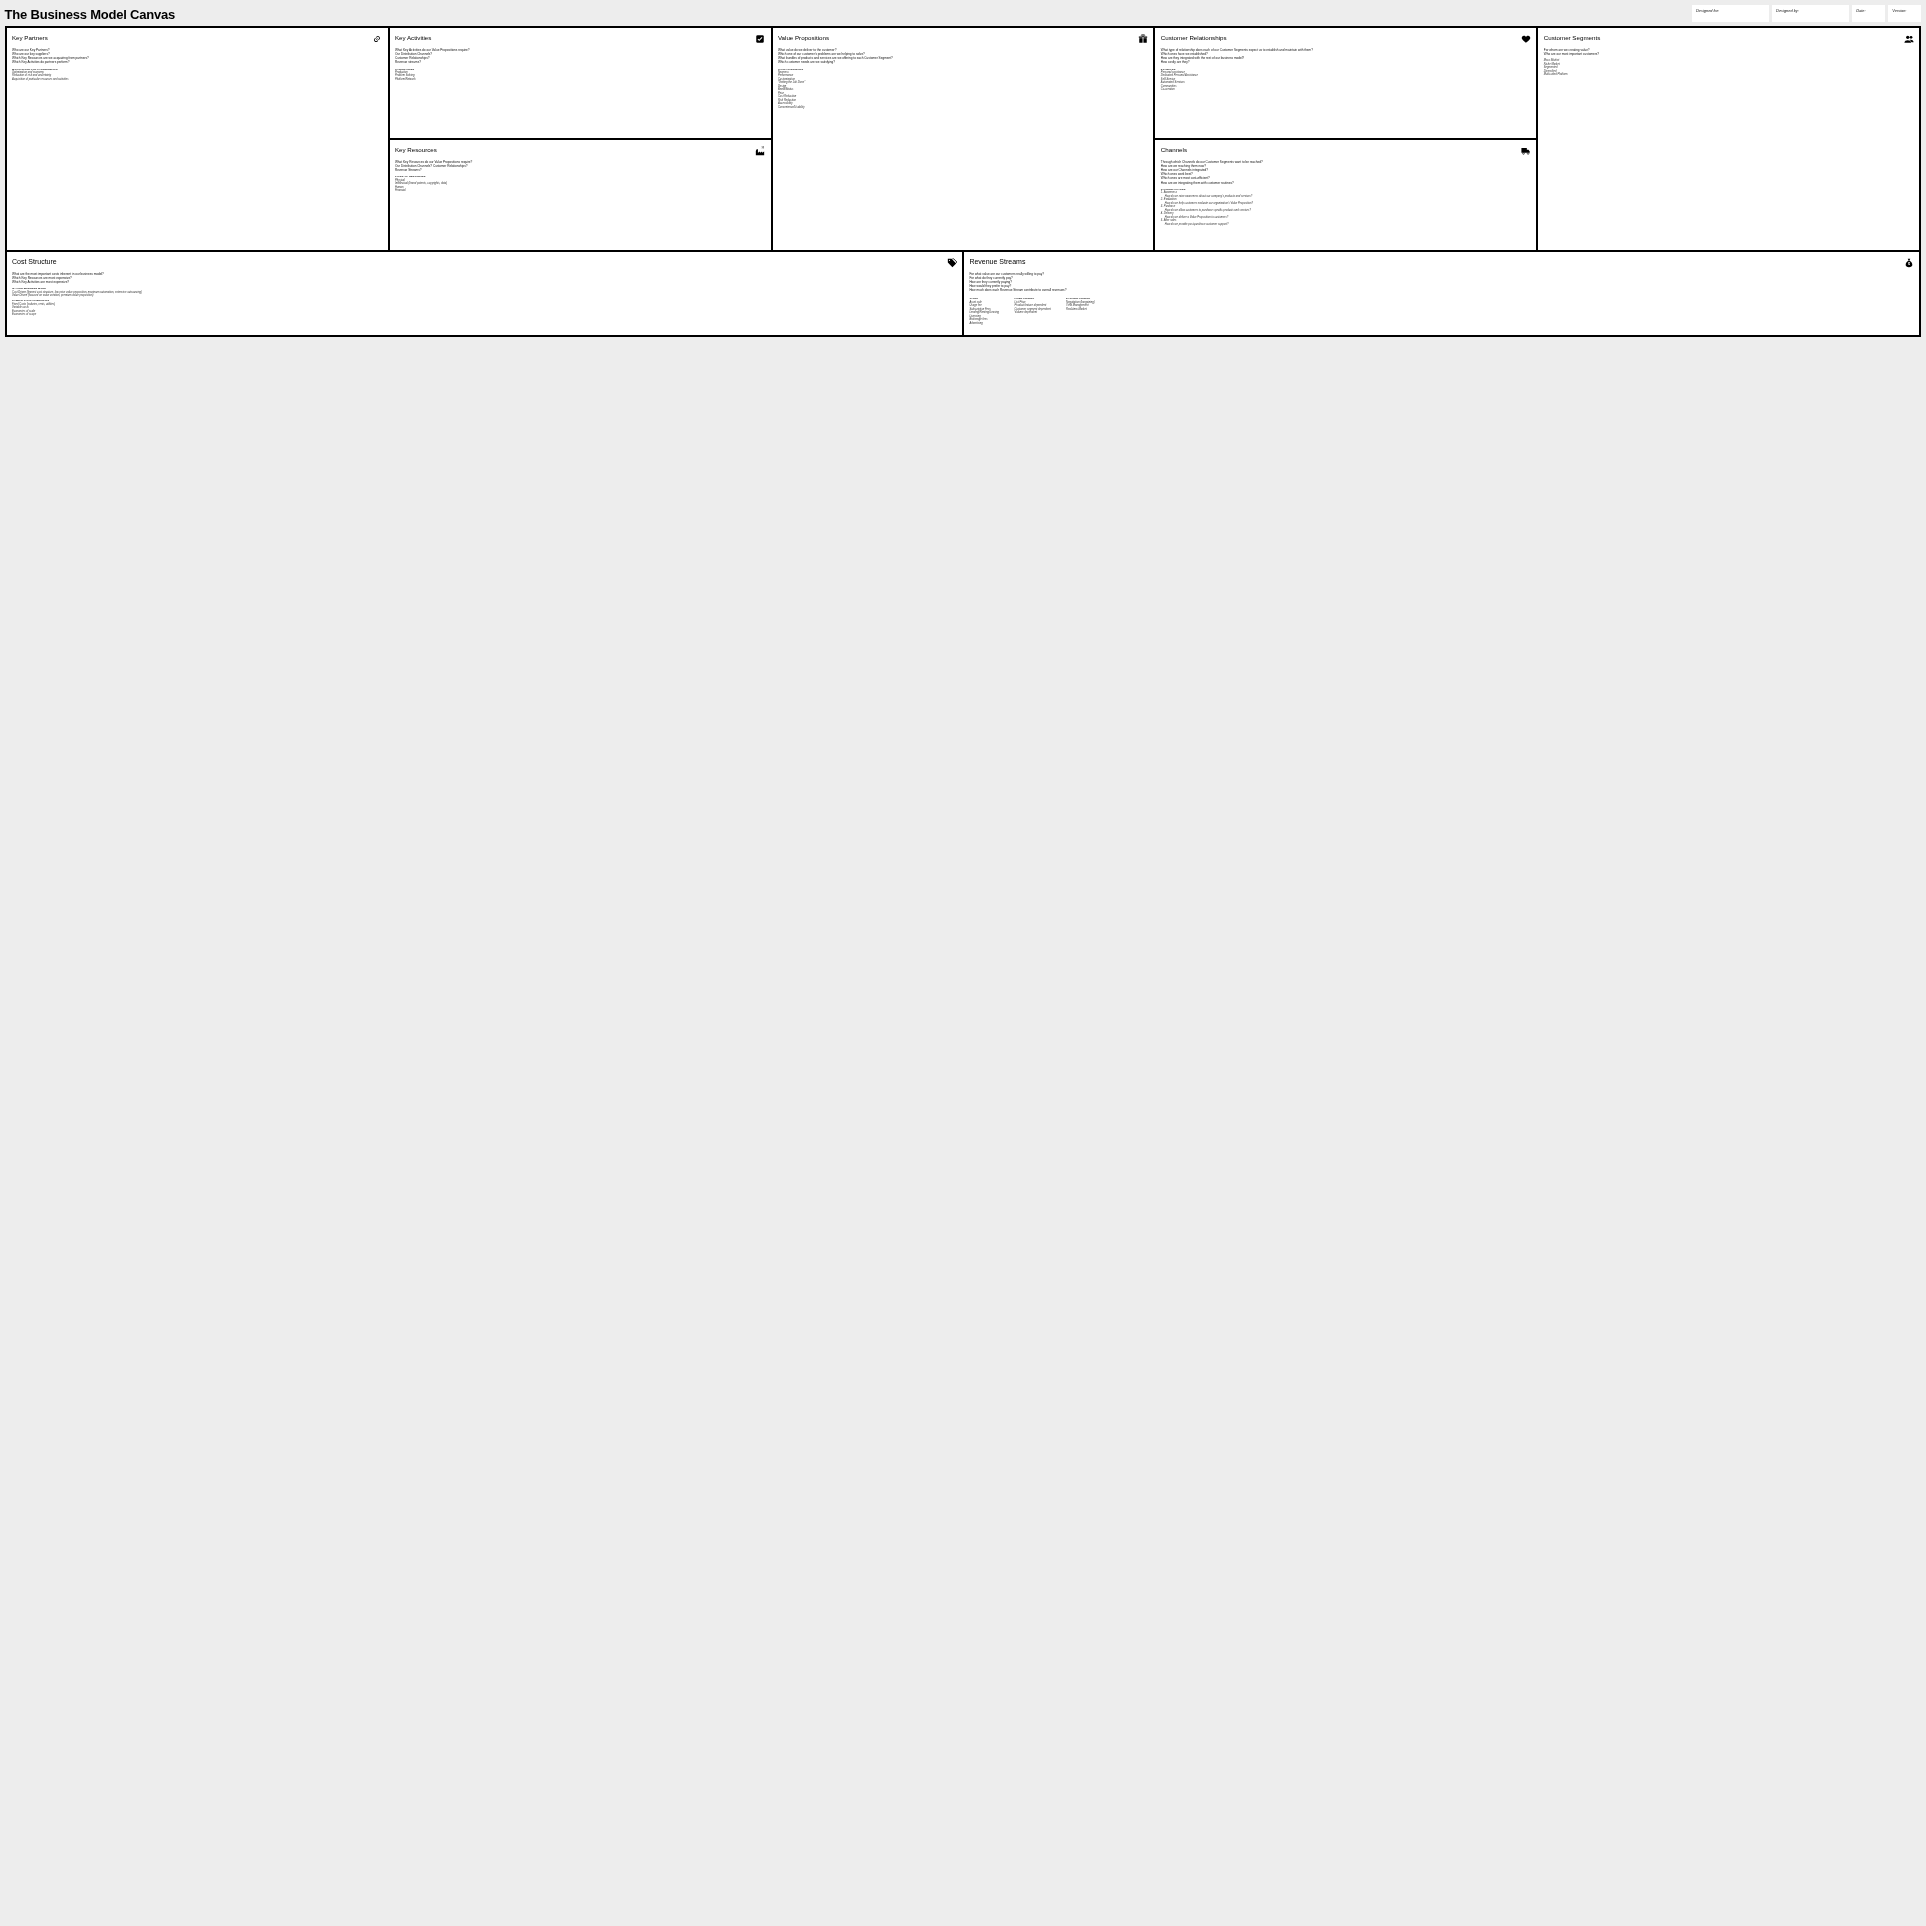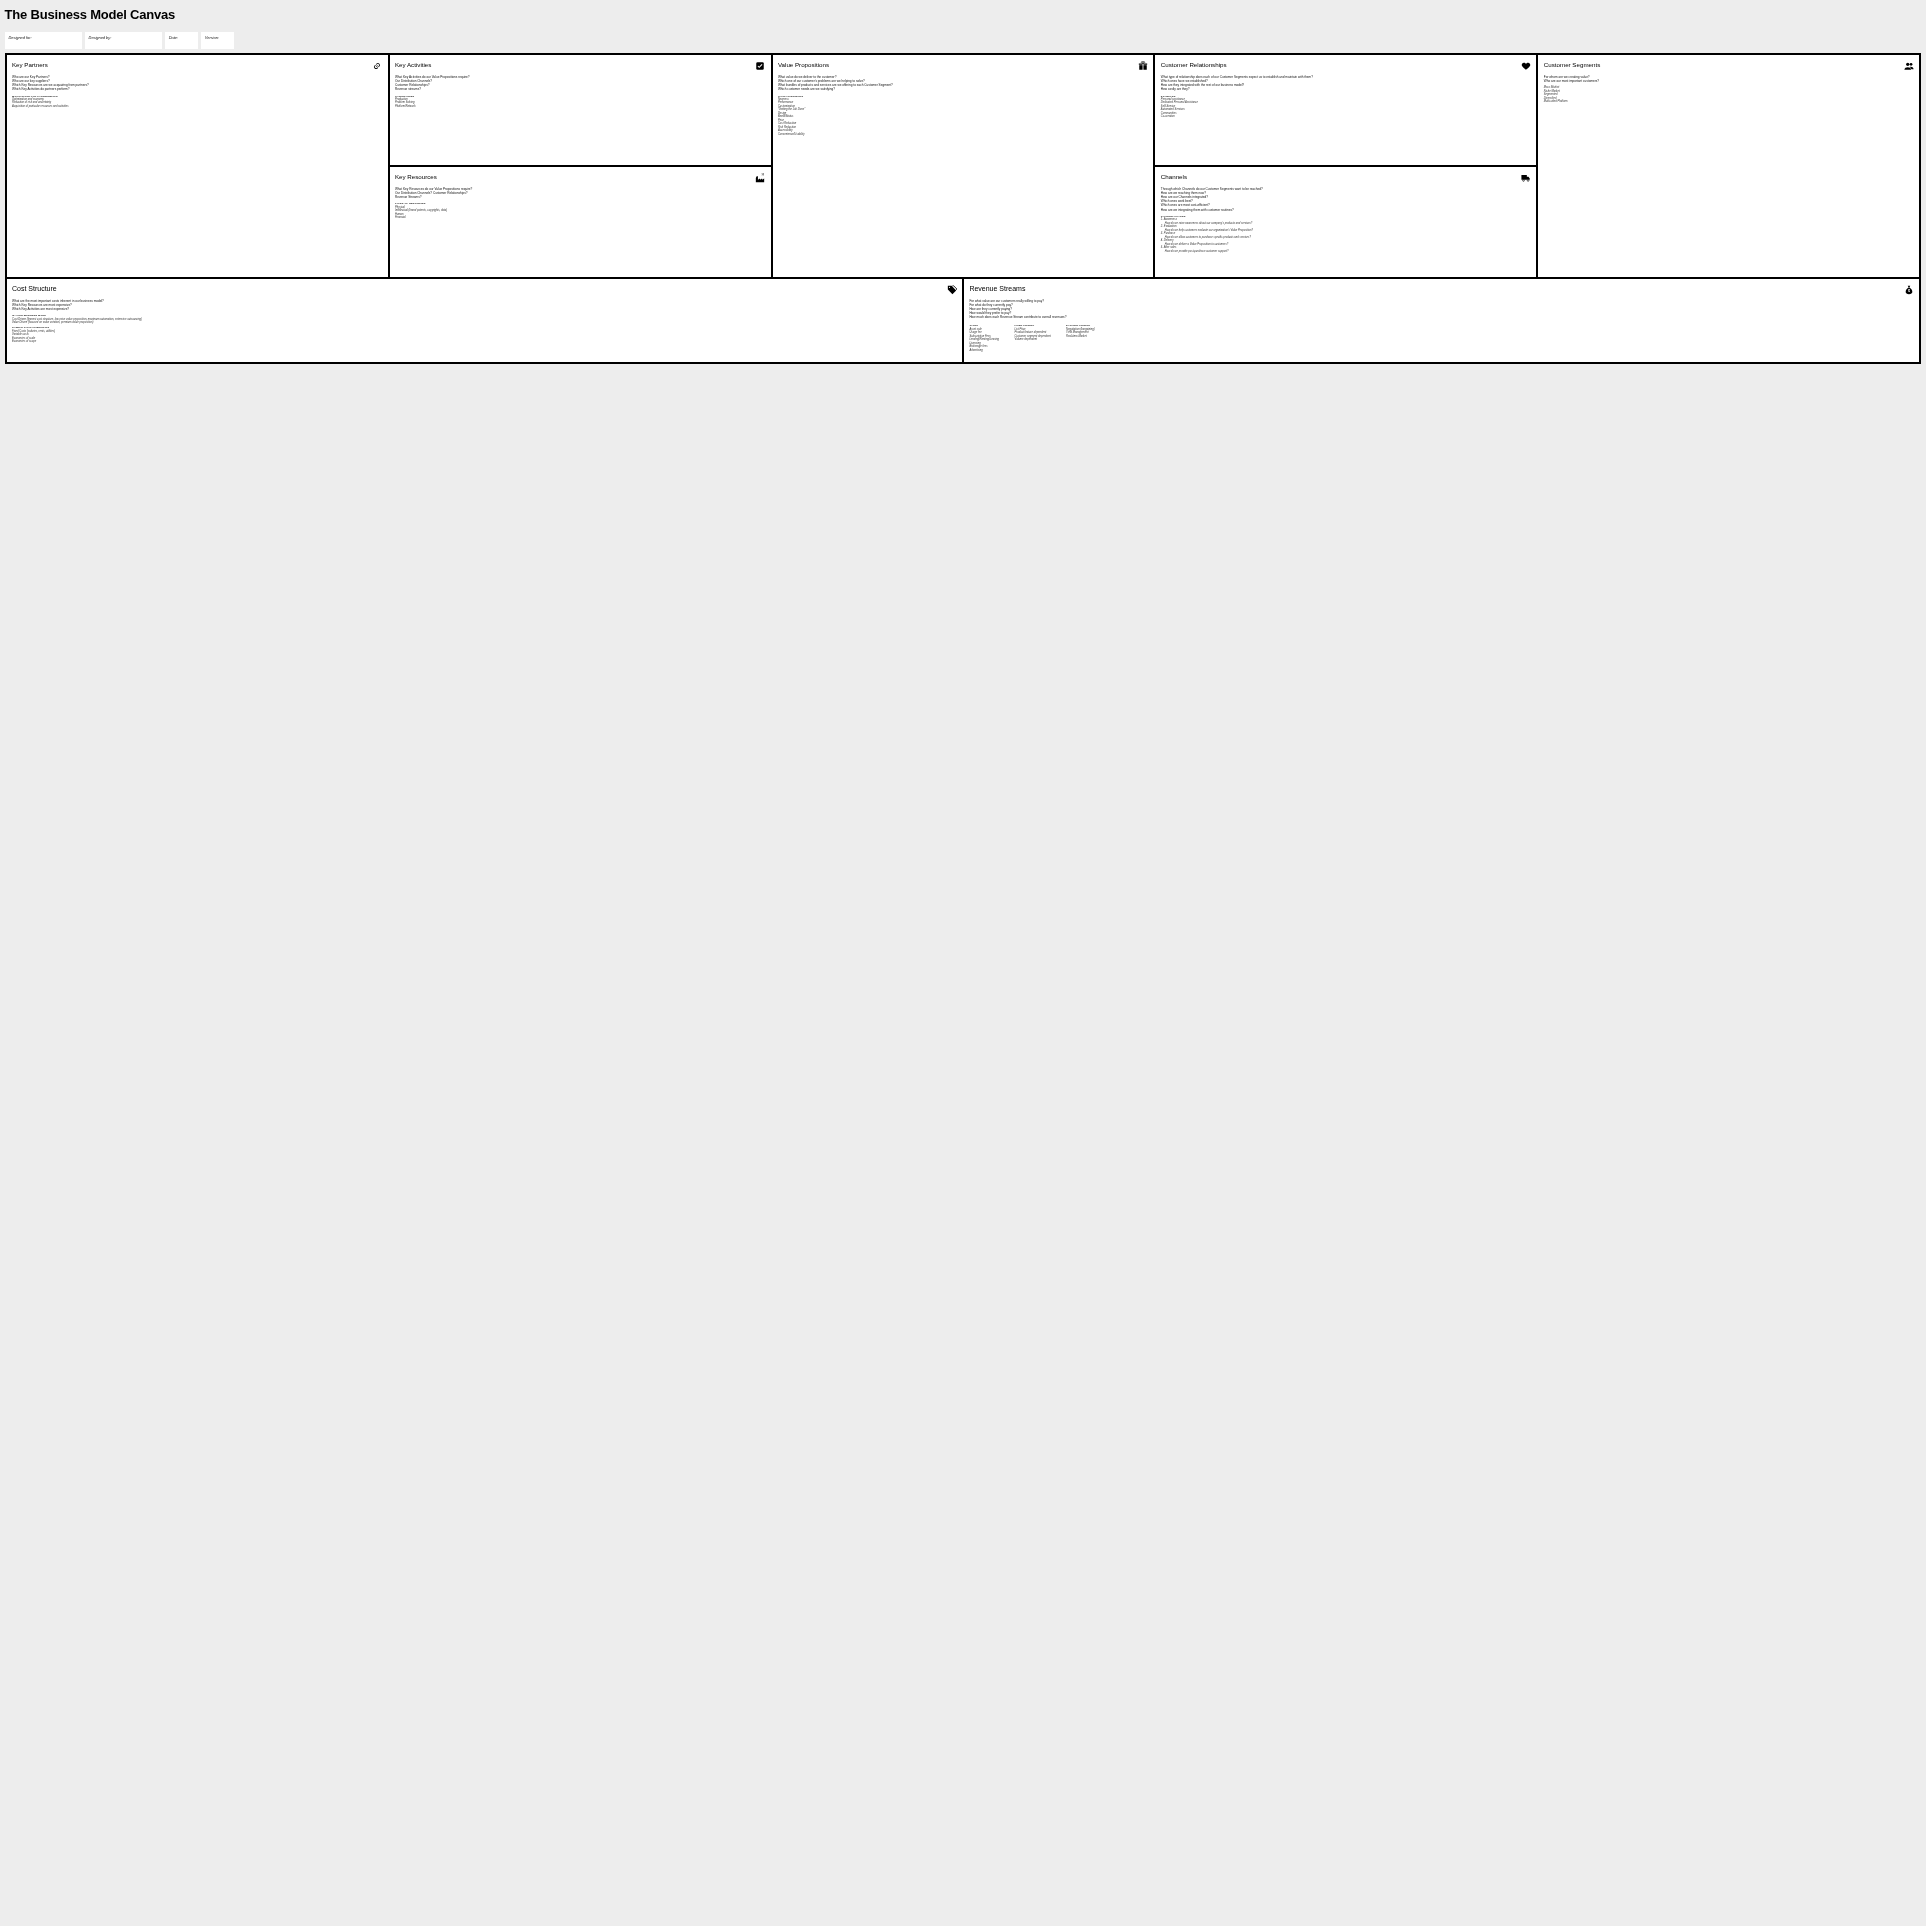--- a/index.html
+++ b/index.html
@@ -9,21 +9,20 @@
     padding: 4.6px;
     font-size: 3.9px;
     color: #000;
   }
   .page { width: 100%; }
   .topbar {
     display: flex;
     align-items: flex-start;
     gap: 10px;
     margin-bottom: 4.6px;
-    flex-direction: column;
   }
   .title {
     font-size: 13px;
     font-weight: 900;
     letter-spacing: -0.2px;
     flex: 1;
     padding-top: 2.3px;
   }
   .meta-group { display: flex; gap: 3.1px; }
   .meta-box {

